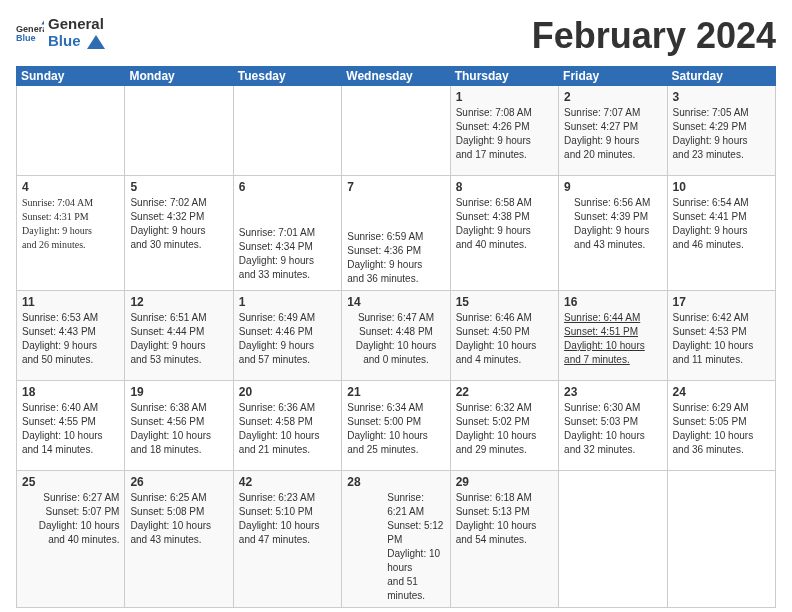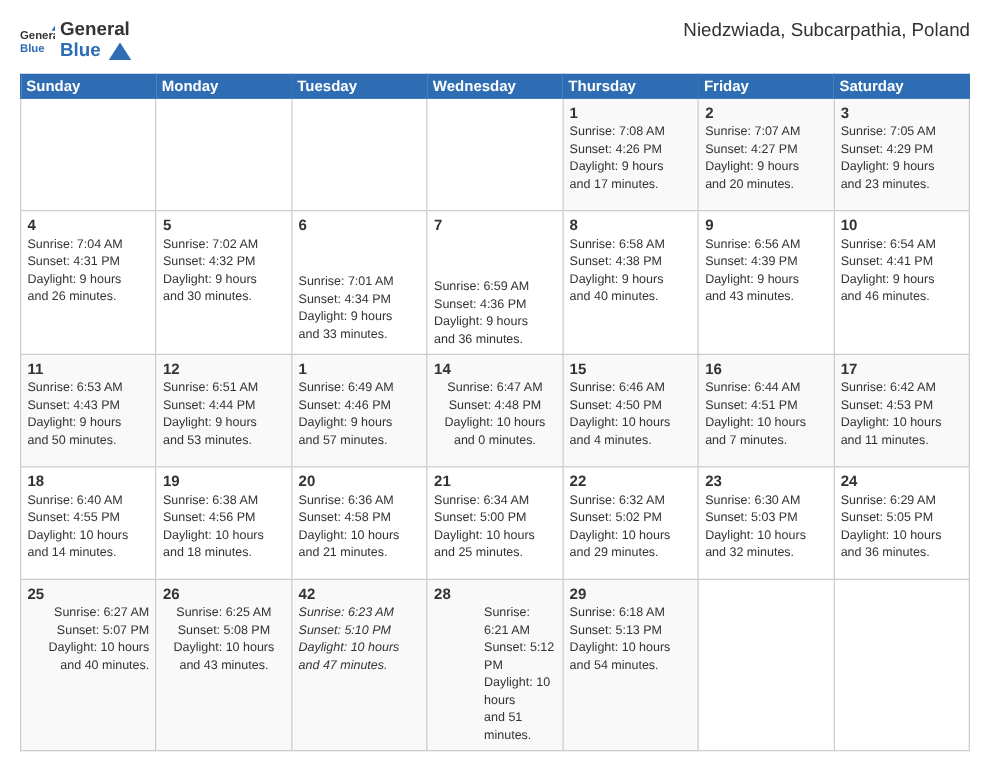--- a/index.html
+++ b/index.html
@@ -94,21 +94,21 @@
       </div>
       <div style="font-size:15px;font-weight:bold;line-height:1.1;">
         <span style="color:#2e6db4">Blue</span>
         <svg width="18" height="14" viewBox="0 0 18 14" style="vertical-align:middle;margin-left:2px;">
           <polygon points="9,0 18,14 0,14" fill="#2e6db4"></polygon>
         </svg>
       </div>
     </div>
   </div>
   <div class="title-area">
-    <div class="location">Niedzwiada, Subcarpathia, Poland</div>
+    <div class="month-year">February 2024</div>
   </div>
 </div>
 
 <table>
   <thead>
     <tr>
     <th>Sunday</th>
         <th>Monday</th>
         <th>Tuesday</th>
         <th>Wednesday</th>
@@ -141,21 +141,21 @@
           <div class="day-number">3</div>
           <div class="day-info" style="white-space: pre-line;">Sunrise: 7:05 AM
 Sunset: 4:29 PM
 Daylight: 9 hours
 and 23 minutes.</div>
         </td>
       </tr>
       <tr>
         <td>
           <div class="day-number">4</div>
-          <div class="day-info" style="white-space: pre-line;">Sunrise: 7:04 AM
+          <div class="day-info" style="white-space: pre-line; font-family: Liberation Serif, serif;">Sunrise: 7:04 AM
 Sunset: 4:31 PM
 Daylight: 9 hours
 and 26 minutes.</div>
         </td>
         <td>
           <div class="day-number">5</div>
           <div class="day-info" style="white-space: pre-line;">Sunrise: 7:02 AM
 Sunset: 4:32 PM
 Daylight: 9 hours
 and 30 minutes.</div>
@@ -176,21 +176,21 @@
         </td>
         <td>
           <div class="day-number">8</div>
           <div class="day-info" style="white-space: pre-line;">Sunrise: 6:58 AM
 Sunset: 4:38 PM
 Daylight: 9 hours
 and 40 minutes.</div>
         </td>
         <td>
           <div class="day-number">9</div>
-          <div class="day-info" style="white-space: pre-line;">Sunrise: 6:56 AM
+          <div class="day-info" style="white-space: pre-line; margin-left: 10px;">Sunrise: 6:56 AM
 Sunset: 4:39 PM
 Daylight: 9 hours
 and 43 minutes.</div>
         </td>
         <td>
           <div class="day-number">10</div>
           <div class="day-info" style="white-space: pre-line;">Sunrise: 6:54 AM
 Sunset: 4:41 PM
 Daylight: 9 hours
 and 46 minutes.</div>
@@ -227,21 +227,21 @@
         </td>
         <td>
           <div class="day-number">15</div>
           <div class="day-info" style="white-space: pre-line;">Sunrise: 6:46 AM
 Sunset: 4:50 PM
 Daylight: 10 hours
 and 4 minutes.</div>
         </td>
         <td>
           <div class="day-number">16</div>
-          <div class="day-info" style="white-space: pre-line;">Sunrise: 6:44 AM
+          <div class="day-info" style="white-space: pre-line; text-decoration: underline;">Sunrise: 6:44 AM
 Sunset: 4:51 PM
 Daylight: 10 hours
 and 7 minutes.</div>
         </td>
         <td>
           <div class="day-number">17</div>
           <div class="day-info" style="white-space: pre-line;">Sunrise: 6:42 AM
 Sunset: 4:53 PM
 Daylight: 10 hours
 and 11 minutes.</div>
@@ -301,28 +301,28 @@
       <tr>
         <td>
           <div class="day-number">25</div>
           <div class="day-info" style="white-space: pre-line; text-align: right;">Sunrise: 6:27 AM
 Sunset: 5:07 PM
 Daylight: 10 hours
 and 40 minutes.</div>
         </td>
         <td>
           <div class="day-number">26</div>
-          <div class="day-info" style="white-space: pre-line; text-align: center;">Sunrise: 6:25 AM
+          <div class="day-info" style="white-space: pre-line;">Sunrise: 6:25 AM
 Sunset: 5:08 PM
 Daylight: 10 hours
 and 43 minutes.</div>
         </td>
         <td>
           <div class="day-number">42</div>
-          <div class="day-info" style="white-space: pre-line; font-style: italic;">Sunrise: 6:23 AM
+          <div class="day-info" style="white-space: pre-line;">Sunrise: 6:23 AM
 Sunset: 5:10 PM
 Daylight: 10 hours
 and 47 minutes.</div>
         </td>
         <td>
           <div class="day-number">28</div>
           <div class="day-info" style="white-space: pre-line; margin-left: 40px;">Sunrise: 6:21 AM
 Sunset: 5:12 PM
 Daylight: 10 hours
 and 51 minutes.</div>

